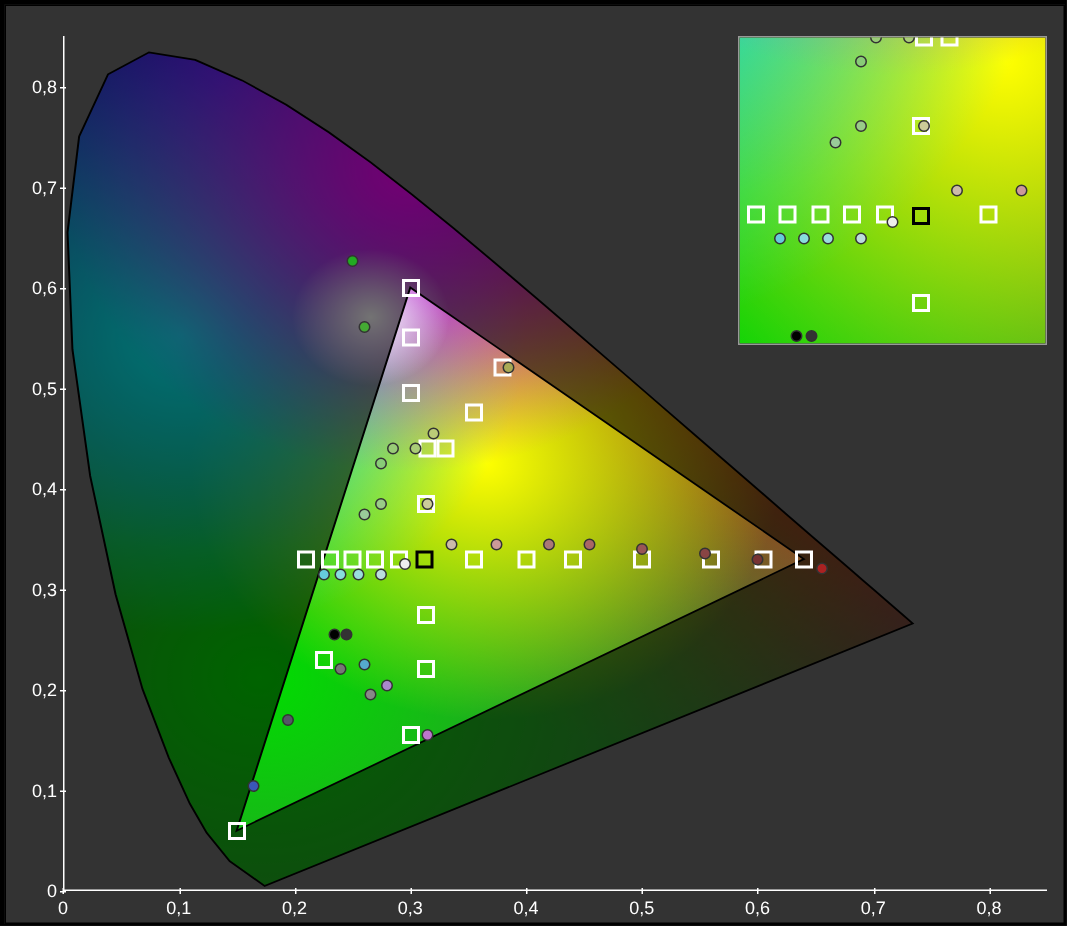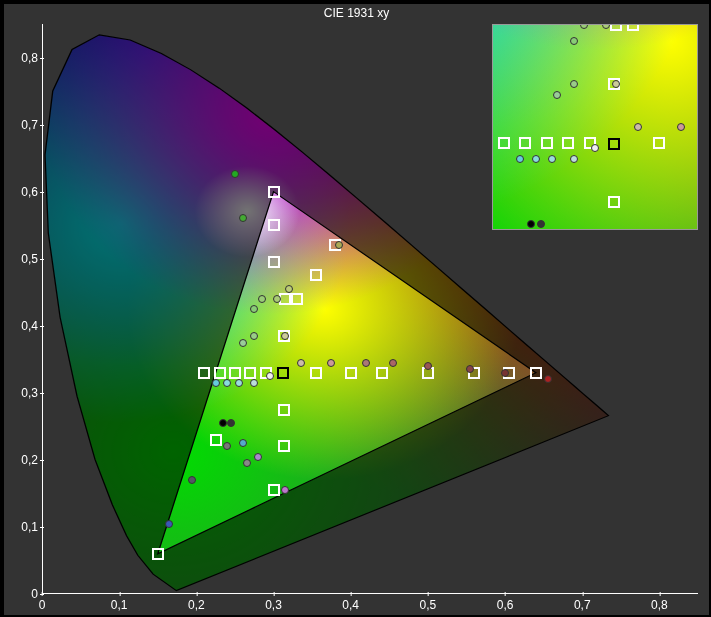--- a/index.html
+++ b/index.html
@@ -16,21 +16,20 @@
 .sq{position:absolute;width:12px;height:12px;border:2px solid #fff;transform:translate(-50%,-50%);box-sizing:border-box}
 .sq.blk{border-color:#000}
 .dot{position:absolute;width:8px;height:8px;border-radius:50%;border:1px solid #333;transform:translate(-50%,-50%);box-sizing:border-box}
 .inset{position:absolute;right:0;top:0;width:204px;height:204px;border:1px solid #999;background:#333}
 .zoom{position:absolute;left:0;top:0;width:100%;height:100%;overflow:hidden}
 </style>
 </head>
 <body>
 
 <div class="plot">
-  <div class="title">CIE 1931 xy</div>
   <div class="axes">
     <div class="axis-l"></div>
     <div class="axis-b"></div>
     <svg class="locus" viewBox="0 0 1 1" preserveAspectRatio="none">
       <defs>
         <clipPath id="cp">
             <path id="locusPath" d="M0.2048,0.9941 L0.1694,0.9651 L0.1460,0.9320 L0.1289,0.8979 L0.1074,0.8439 L0.0808,0.7639 L0.0534,0.6529 L0.0276,0.5145 L0.0096,0.3666 L0.0046,0.2296 L0.0164,0.1174 L0.0458,0.0447 L0.0874,0.0191 L0.1344,0.0280 L0.1820,0.0519 L0.2269,0.0805 L0.2701,0.1126 L0.3127,0.1479 L0.3548,0.1855 L0.3968,0.2248 L0.4389,0.2653 L0.4808,0.3064 L0.5225,0.3474 L0.5633,0.3880 L0.6029,0.4275 L0.6409,0.4654 L0.6767,0.5009 L0.7093,0.5335 L0.7376,0.5618 L0.7626,0.5866 L0.7833,0.6071 L0.8001,0.6239 L0.8135,0.6373 L0.8242,0.6479 L0.8400,0.6636 L0.8541,0.6776 L0.8635,0.6871 Z"></path>
           </clipPath>
         <radialGradient id="gW" cx="0.3127" cy="0.3290" r="0.08">
             <stop offset="0" stop-color="#fff"></stop>

